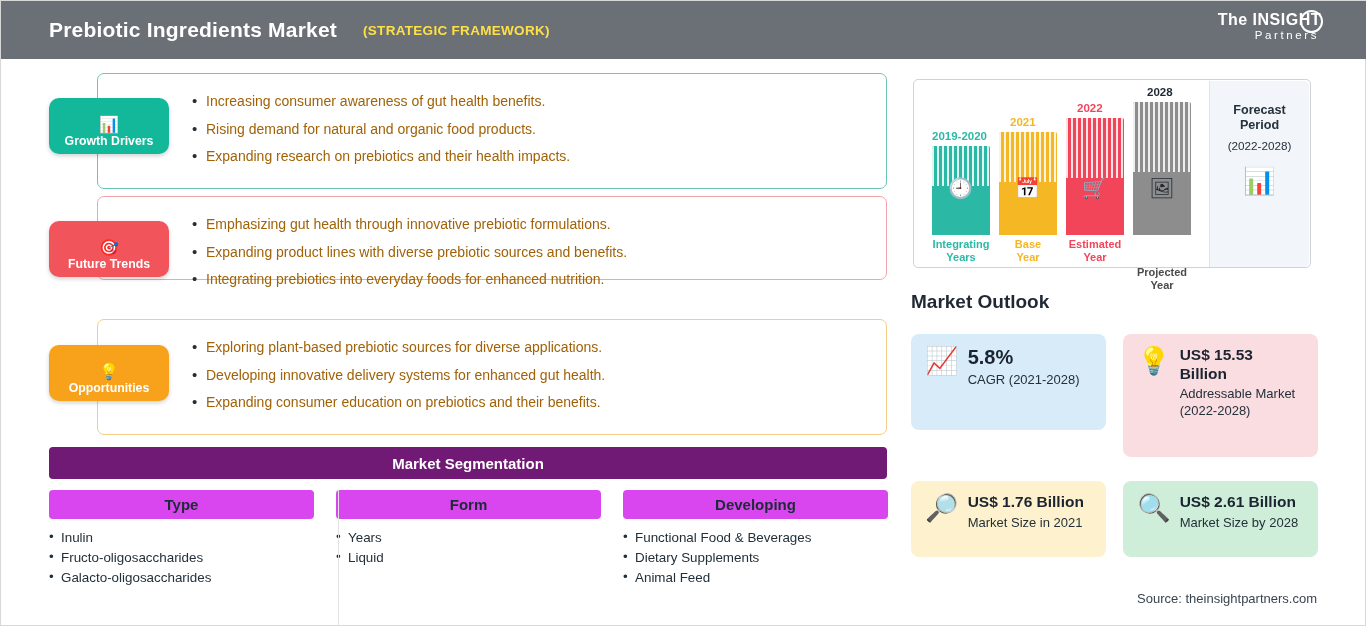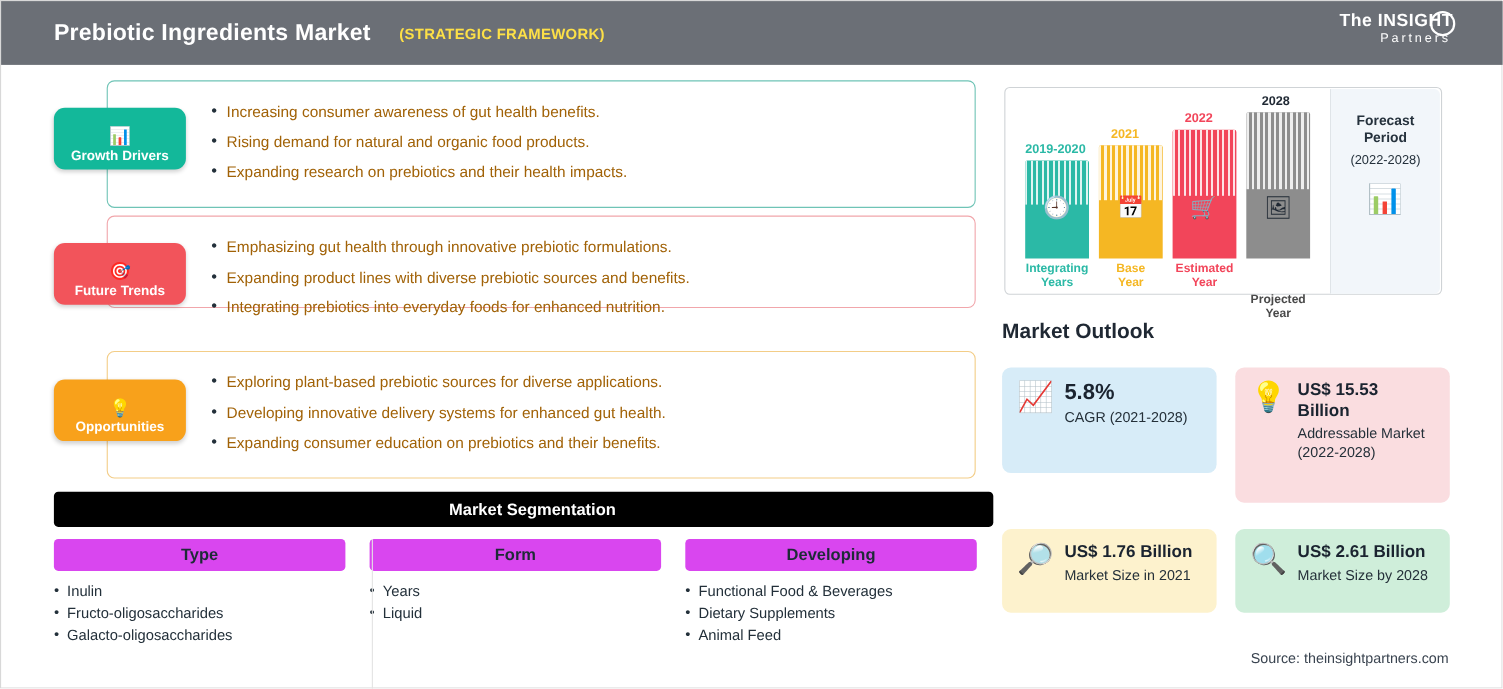--- a/index.html
+++ b/index.html
@@ -64,23 +64,23 @@
   }
   .tag .tag-label{font-size:12.3px;font-weight:bold;line-height:1.1;}
   .tag .tag-ico{font-size:16px;line-height:1;margin-bottom:2px;}
   .tag1{top:97px;background:#13b89a;}
   .tag2{top:220px;background:#f2545b;}
   .tag3{top:344px;background:#f8a11b;}
 
   
   .seg-title{
     position:absolute;left:48px;top:446px;width:838px;height:32px;
-    background:#000000;color:#fff;border-radius:4px;
+    background:#701a75;color:#fff;border-radius:4px;
     display:flex;align-items:center;justify-content:center;
-    font-size:15px;font-weight:bold;padding-left:16px;
+    font-size:15px;font-weight:bold;
   }
   .seg-col{position:absolute;top:489px;}
   .seg-head{
     height:29px;background:#d946ef;border-radius:4px;
     display:flex;align-items:center;justify-content:center;
     font-size:15px;font-weight:bold;color:#1d2b36;
   }
   .seg-list{margin:9px 0 0 0;padding:0;list-style:none;}
   .seg-list li{
     font-size:13.4px;color:#23303a;line-height:1.5;padding-left:12px;position:relative;

